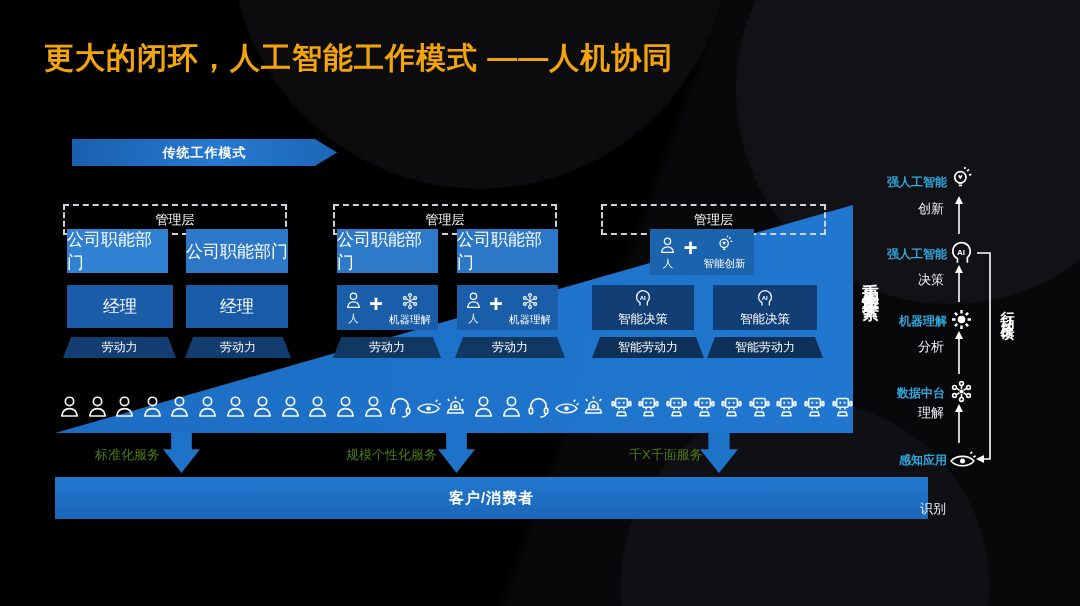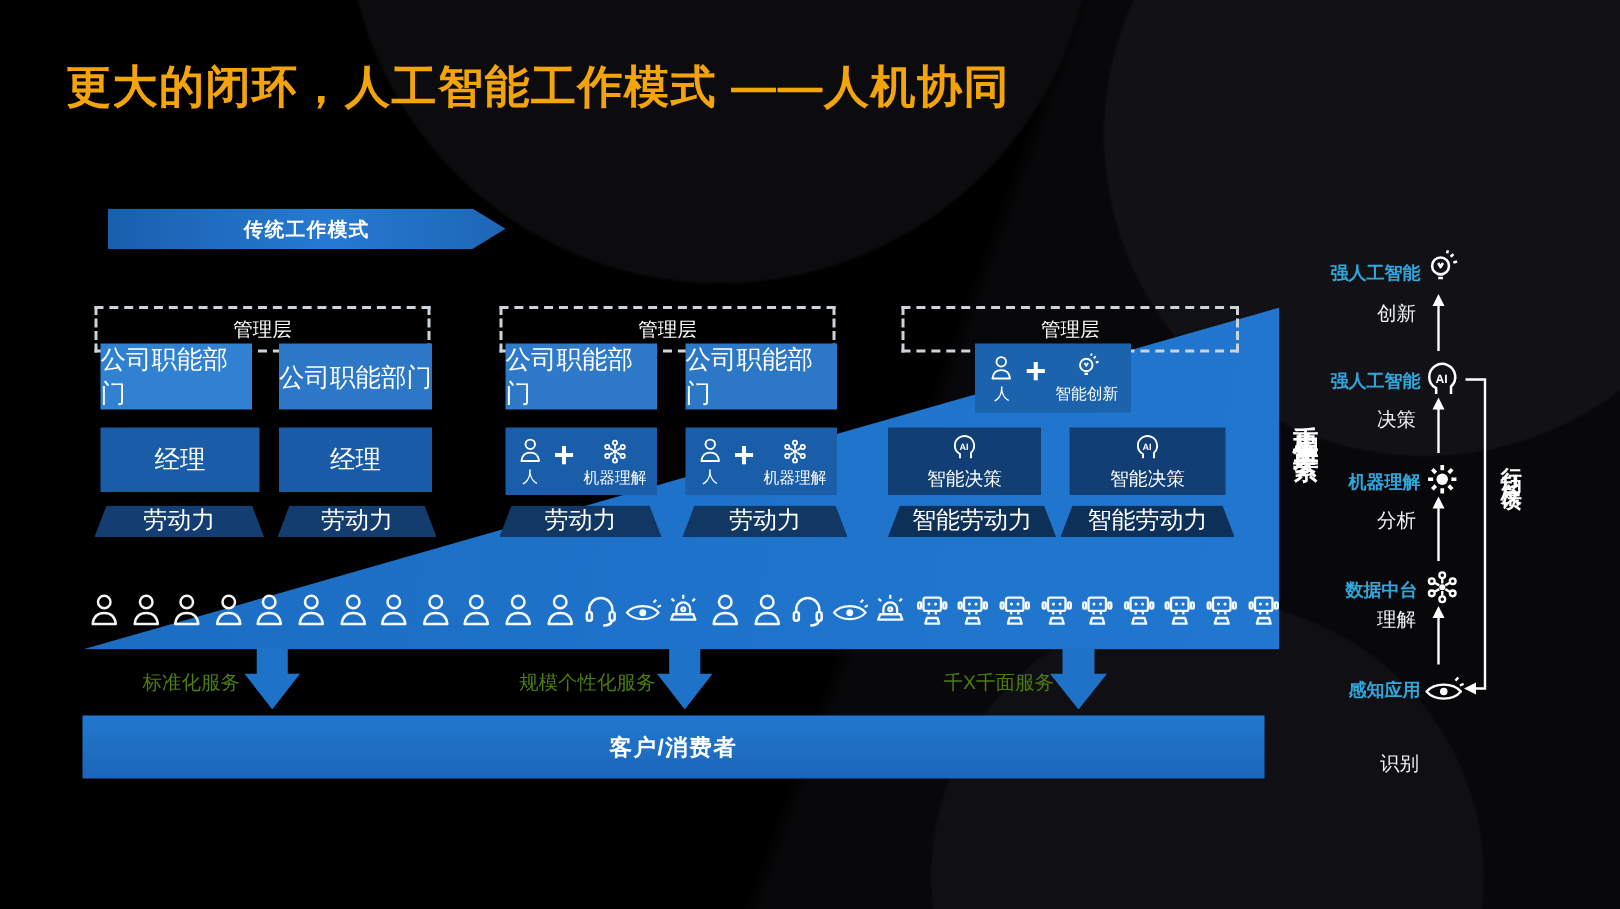--- a/index.html
+++ b/index.html
@@ -26,38 +26,38 @@
       clip-path:polygon(0 0,calc(100% - 22px) 0,100% 50%,calc(100% - 22px) 100%,0 100%);margin-left:15px;}
   .b2{left:330px;width:275px;background:linear-gradient(90deg,#123f74,#1e65b5 50%,#154b86);
       clip-path:polygon(0 0,calc(100% - 22px) 0,100% 50%,calc(100% - 22px) 100%,0 100%,22px 50%);}
   .b3{left:612px;width:256px;background:linear-gradient(90deg,#0d3showcase;0,#0d3562);
       background:linear-gradient(90deg,#0e3a6b,#134677 50%,#0d3460);
       clip-path:polygon(0 0,calc(100% - 22px) 0,100% 50%,calc(100% - 22px) 100%,0 100%,22px 50%);}
 
   .dashed{border:2px dashed #ccd3d9;display:flex;align-items:center;justify-content:center;
           font-size:13px;z-index:2;color:#fff;margin-top:16px;}
   .box{display:flex;align-items:center;justify-content:center;font-size:17px;z-index:2;color:#fff;}
-  .trap{display:flex;align-items:center;justify-content:center;font-size:16px;z-index:2;
+  .trap{display:flex;align-items:center;justify-content:center;font-size:12px;z-index:2;
         clip-path:polygon(8px 0,calc(100% - 8px) 0,100% 100%,0 100%);}
 
   .combo{display:flex;align-items:center;justify-content:center;gap:6px;z-index:2;}
   .combo .unit{display:flex;flex-direction:column;align-items:center;line-height:1;}
   .combo .unit .cap{font-size:10.5px;margin-top:3px;}
   .combo .plus{font-size:24px;font-weight:bold;margin-top:-8px;}
   .stack{display:flex;flex-direction:column;align-items:center;justify-content:center;gap:3px;z-index:2;font-size:12.5px;}
 
   .icon-row{left:57px;top:386px;width:798px;height:42px;display:flex;align-items:center;
             justify-content:space-between;z-index:2;}
   .icon-row svg{width:25px;height:36px;color:#fff;opacity:.96;flex:0 0 auto;}
 
   .dn-arrow{top:432px;width:37px;height:41px;background:#1e73c9;z-index:2;
             clip-path:polygon(22% 0,78% 0,78% 42%,100% 42%,50% 100%,0 42%,22% 42%);}
   .svc{top:446px;font-size:13px;color:#4d7c0f;z-index:2;}
 
-  .customer{left:55px;top:477px;width:788px;height:42px;z-index:2;display:flex;align-items:center;
+  .customer{left:55px;top:477px;width:873px;height:42px;z-index:2;display:flex;align-items:center;
             justify-content:center;font-size:15px;font-weight:bold;letter-spacing:1px;
             background:linear-gradient(180deg,#2278ce,#1b66ba);}
 
   .vtext{writing-mode:vertical-rl;text-orientation:upright;z-index:2;}
   .v-left{left:859px;top:270px;font-size:17px;font-weight:800;letter-spacing:4px;}
   .v-right{left:999px;top:300px;font-size:14px;font-weight:bold;letter-spacing:5px;}
 
   .chain-label{width:90px;text-align:right;font-size:12px;font-weight:bold;color:#31a6db;z-index:2;}
   .chain-sub{width:60px;text-align:center;font-size:13px;color:#eef2f5;z-index:2;}
   .chain-ic{z-index:2;color:#fff;}

